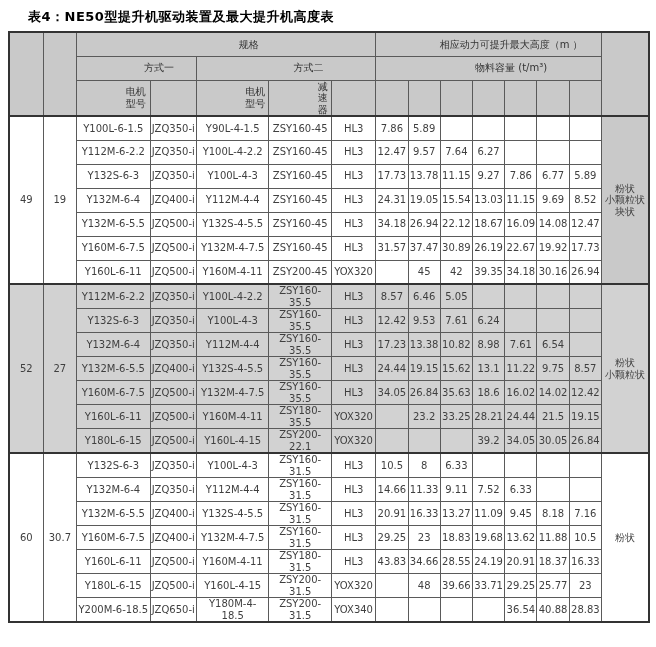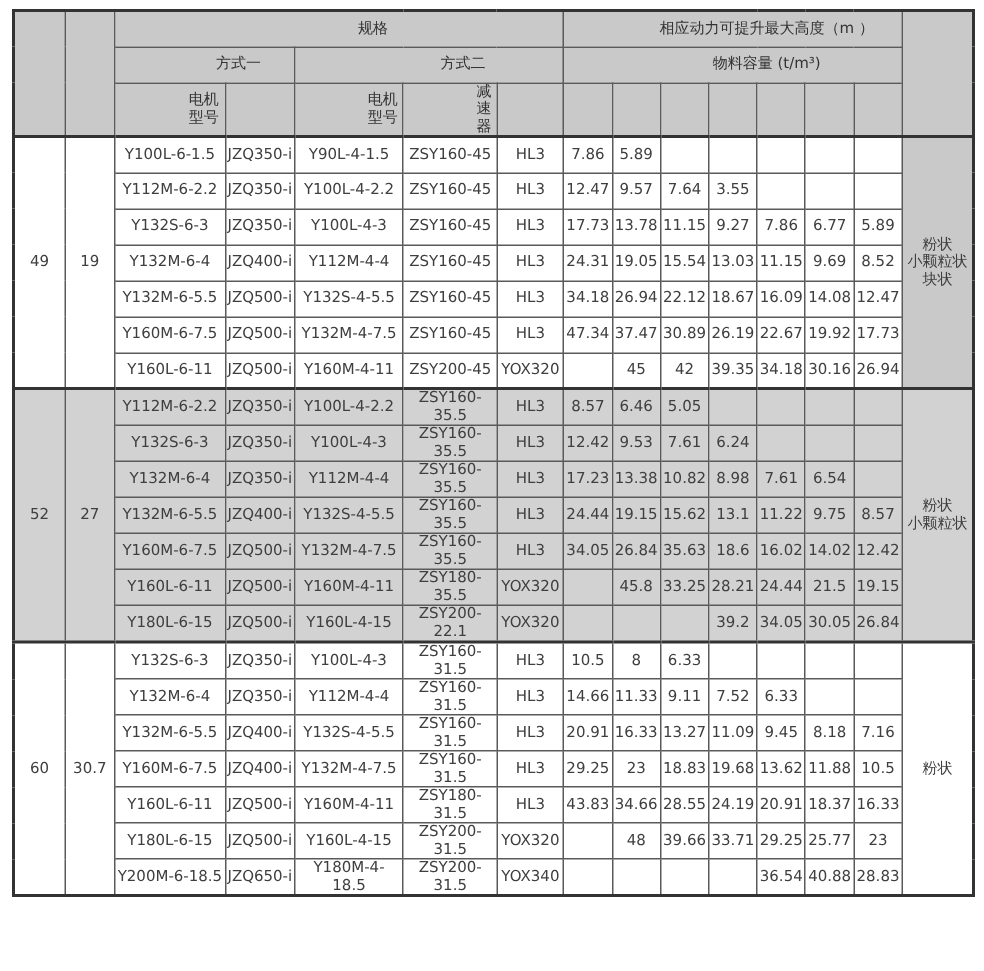--- a/index.html
+++ b/index.html
@@ -35,20 +35,21 @@
   .spec thead th{background:var(--header-bg);color:#333;padding-left:46px;}
   .spec tr.shaded td{background:var(--shade-bg);}
   .spec tr.group-start td{border-top:2px solid var(--border-strong);}
   .spec td.material-gray{background:var(--header-bg);}
   .spec td.group-head{font-size:10px;}
 </style>
 </head>
 <body>
 
 <div class="page">
+  <div class="title">表4：NE50型提升机驱动装置及最大提升机高度表</div>
 
   <table class="spec">
     <colgroup>
       <col style="width:34px">
         <col style="width:33px">
       <col style="width:73px">
         <col style="width:46px">
       <col style="width:72px">
         <col style="width:62px">
         <col style="width:44px">
@@ -115,21 +116,21 @@
         </tr>
         <tr>
           <td>Y112M-6-2.2</td>
           <td>JZQ350-i</td>
           <td>Y100L-4-2.2</td>
           <td>ZSY160-45</td>
           <td>HL3</td>
           <td>12.47</td>
           <td>9.57</td>
           <td>7.64</td>
-          <td>3.55</td>
+          <td>6.27</td>
           <td></td>
           <td></td>
           <td></td>
         </tr>
         <tr>
           <td>Y132S-6-3</td>
           <td>JZQ350-i</td>
           <td>Y100L-4-3</td>
           <td>ZSY160-45</td>
           <td>HL3</td>
@@ -168,21 +169,21 @@
           <td>16.09</td>
           <td>14.08</td>
           <td>12.47</td>
         </tr>
         <tr>
           <td>Y160M-6-7.5</td>
           <td>JZQ500-i</td>
           <td>Y132M-4-7.5</td>
           <td>ZSY160-45</td>
           <td>HL3</td>
-          <td>47.34</td>
+          <td>31.57</td>
           <td>37.47</td>
           <td>30.89</td>
           <td>26.19</td>
           <td>22.67</td>
           <td>19.92</td>
           <td>17.73</td>
         </tr>
         <tr>
           <td>Y160L-6-11</td>
           <td>JZQ500-i</td>
@@ -271,21 +272,21 @@
           <td>14.02</td>
           <td>12.42</td>
         </tr>
         <tr class="shaded">
           <td>Y160L-6-11</td>
           <td>JZQ500-i</td>
           <td>Y160M-4-11</td>
           <td>ZSY180-35.5</td>
           <td>YOX320</td>
           <td></td>
-          <td>45.8</td>
+          <td>23.2</td>
           <td>33.25</td>
           <td>28.21</td>
           <td>24.44</td>
           <td>21.5</td>
           <td>19.15</td>
         </tr>
         <tr class="shaded">
           <td>Y180L-6-15</td>
           <td>JZQ500-i</td>
           <td>Y160L-4-15</td>

